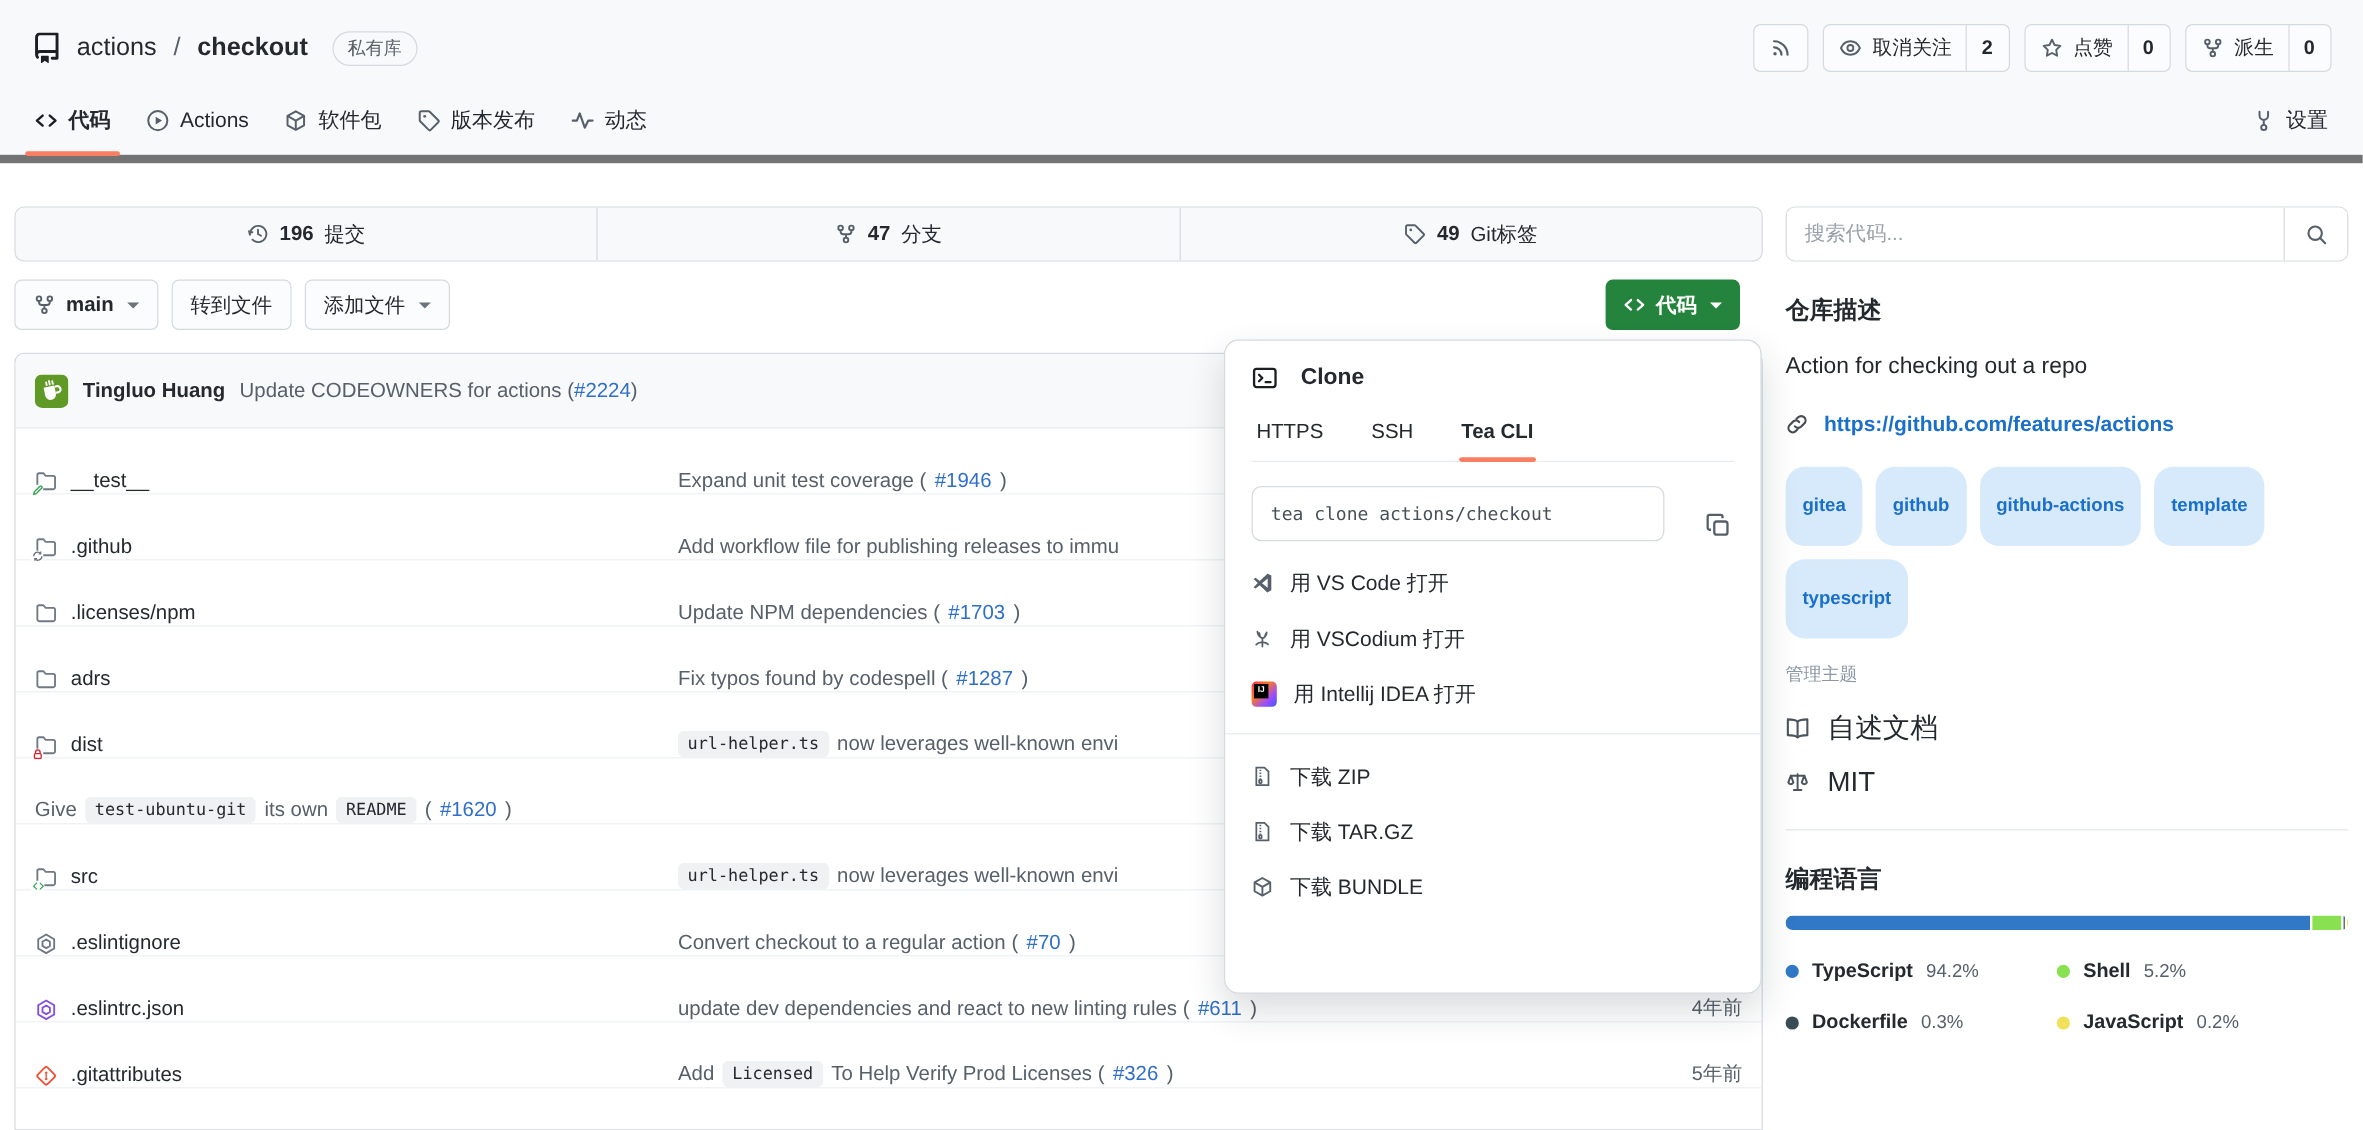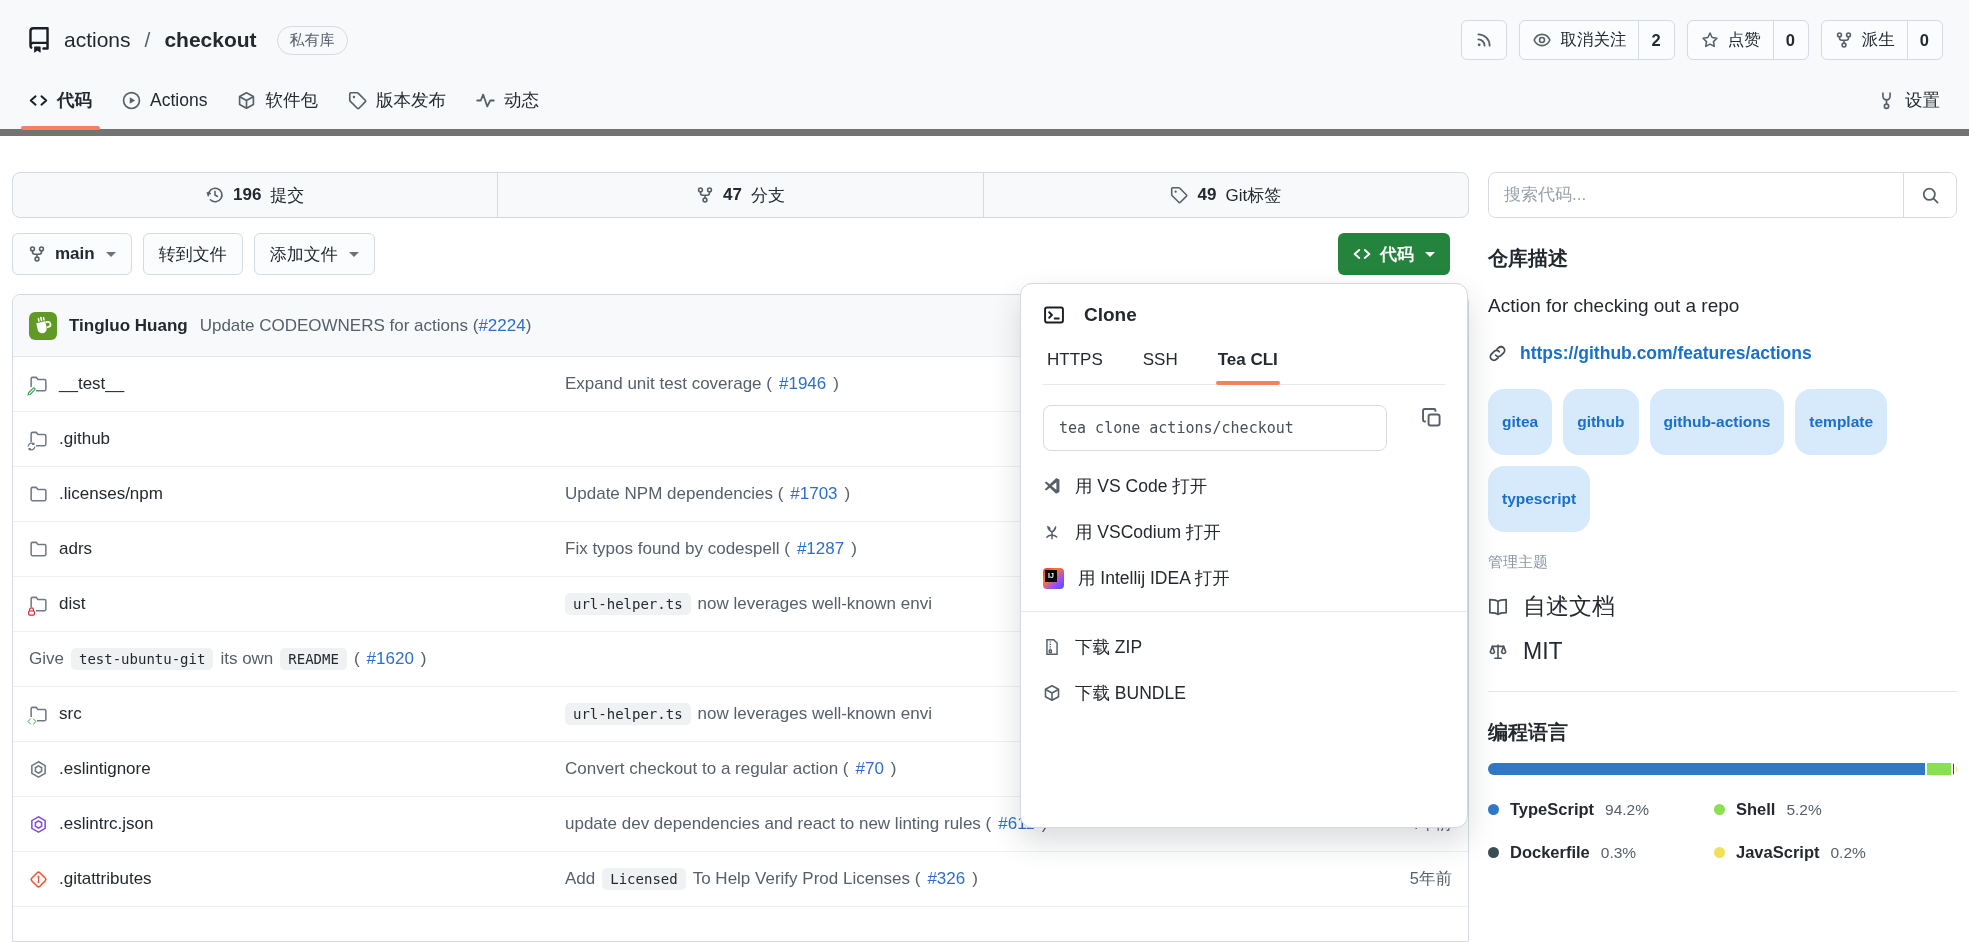--- a/index.html
+++ b/index.html
@@ -59,41 +59,41 @@
   .btn-green{margin-left:auto;display:inline-flex;align-items:center;gap:9px;background:var(--green);color:#fff;border:none;border-radius:6px;height:42px;padding:0 15px;font-size:17px;font-weight:600;cursor:pointer}
   .btn-green .ic{color:#fff}
 
   
   .filetable{margin-top:19px;border:1px solid var(--border);border-radius:8px 8px 0 0;background:#fff;flex:1;overflow:hidden}
   .commit-row{display:flex;align-items:center;gap:12px;height:62px;padding:0 16px;background:#f8f9fa;border-bottom:1px solid var(--border-soft);font-size:17px}
   .avatar svg{width:28px;height:28px}
   .commit-author{font-weight:700;color:var(--txt);text-decoration:none}
   .commit-msg{color:var(--muted)}
   .ilink{color:var(--link);text-decoration:none;cursor:pointer}
-  .frow{display:flex;align-items:center;height:55px;padding:0 16px;border-bottom:1px solid #edf0f3;font-size:17px}
+  .frow{display:flex;align-items:flex-end;height:55px;padding:0 16px;border-bottom:1px solid #edf0f3;font-size:17px}
   .fname{display:flex;align-items:center;gap:11px;width:536px;flex:none}
   .fname a{color:var(--txt);text-decoration:none;cursor:pointer}
   .fwrap{position:relative;display:inline-flex}
   .fwrap svg.fold{width:19px;height:19px}
   .fbadge{position:absolute;left:-3px;bottom:-3px;background:#fff;border-radius:3px;display:inline-flex;padding:0.5px}
   .fmsg{flex:1;min-width:0;display:flex;align-items:center;gap:7px;color:var(--muted);white-space:nowrap;overflow:hidden}
   .fmsg .mtext{color:var(--muted)}
   .chip{background:var(--chipbg);border-radius:5px;padding:3px 8px;font-family:"DejaVu Sans Mono","Liberation Mono",monospace;font-size:14px;color:var(--txt)}
   .fage{width:118px;flex:none;text-align:right;color:var(--muted);font-size:16.5px}
 
   
   .clone-panel{position:absolute;left:1020px;top:283px;width:448px;height:545px;background:#fff;border:1px solid var(--border);border-radius:12px;box-shadow:0 14px 30px rgba(25,35,45,.16);z-index:10;padding:20px 22px}
   .clone-head{display:flex;align-items:center;gap:19px;font-size:19px;font-weight:600}
   .clone-head .ic{color:#1b1f24}
   .clone-head .ic svg{width:22px;height:22px}
   .ctabs{display:flex;gap:36px;margin-top:24px;border-bottom:1px solid var(--border-soft);padding:0 2px}
   .ctab{padding:0 2px 14px 2px;font-size:17px;position:relative;cursor:pointer;color:var(--txt)}
   .ctab.active{font-weight:700}
   .ctab.active::after{content:"";position:absolute;left:0;right:0;bottom:-1px;height:4px;border-radius:2px;background:var(--accent)}
-  .clone-inrow{display:flex;align-items:flex-start;gap:32px;margin-top:20px}
+  .clone-inrow{display:flex;align-items:flex-end;gap:32px;margin-top:20px}
   .cmd{flex:1;border:1px solid var(--border);border-radius:8px;height:46px;display:flex;align-items:center;padding:0 15px;font-family:"DejaVu Sans Mono","Liberation Mono",monospace;font-size:15px;color:#474f58;background:#fff}
   .copy-btn{background:none;border:none;cursor:pointer;padding:2px}
   .copy-btn svg{width:22px;height:22px}
   .clist{margin-top:12px}
   .citem{display:flex;align-items:center;gap:14px;height:46px;font-size:17.5px;cursor:pointer}
   .cdivider{height:1px;background:var(--border-soft);margin:10px -22px}
   .idea-ic{width:21px;height:21px;border-radius:4px;background:linear-gradient(135deg,#fe2857 0%,#ff7a1a 35%,#9e4cfb 70%,#3d5afe 100%);display:flex;align-items:flex-start;justify-content:flex-start;padding:2px}
   .idea-ic b{background:#000;color:#fff;font-size:7px;width:12px;height:12px;display:flex;align-items:center;justify-content:center;font-weight:700}
 
   
@@ -367,20 +367,23 @@
                   <span class="fbadge">
                     <svg width="9" height="9" viewBox="0 0 8 8" fill="none" stroke="#6a737d" stroke-width="1">
                       <path d="M1 4a3 3 0 0 1 5.2-2M7 4a3 3 0 0 1-5.2 2"></path>
                       <path d="M6.2.6v1.6H4.6M1.8 7.4V5.8h1.6" stroke-width=".9"></path>
                     </svg>
                   </span>
                 </span>
               </span>
               <a href="#">.github</a>
             </span>
+            <span class="fmsg">
+              <span class="mtext">Add workflow file for publishing releases to immu</span>
+            </span>
             <span class="fage"></span>
           </div>
 
           <div class="frow">
             <span class="fname">
               <span class="ic">
                 <span class="fwrap">
                   <svg class="fold" width="19" height="19" viewBox="0 0 16 16" fill="none" stroke="#707a85" stroke-width="1.3">
                     <path d="M1.8 3.2A1.2 1.2 0 0 1 3 2h3l1.6 1.8H13A1.2 1.2 0 0 1 14.2 5v7A1.2 1.2 0 0 1 13 13.2H3A1.2 1.2 0 0 1 1.8 12Z"></path>
                   </svg>
@@ -706,20 +709,30 @@
         <span class="ic">
           <svg width="18" height="18" viewBox="0 0 16 16" fill="none" stroke="currentColor" stroke-width="1.3">
             <path d="M3.5 1.5h6l3 3v10h-9Z"></path>
             <path d="M6.5 3v1M6.5 5.2v1M6.5 7.4v1M6.5 9.4v.6"></path>
             <rect x="5.6" y="10.6" width="1.8" height="2.4" rx="0.4"></rect>
           </svg>
         </span>
         <span>下载 ZIP</span>
       </div>
 
+      <div class="citem">
+        <span class="ic">
+          <svg width="18" height="18" viewBox="0 0 16 16" fill="none" stroke="currentColor" stroke-width="1.3">
+            <path d="M3.5 1.5h6l3 3v10h-9Z"></path>
+            <path d="M6.5 3v1M6.5 5.2v1M6.5 7.4v1M6.5 9.4v.6"></path>
+            <rect x="5.6" y="10.6" width="1.8" height="2.4" rx="0.4"></rect>
+          </svg>
+        </span>
+        <span>下载 TAR.GZ</span>
+      </div>
 
       <div class="citem">
         <span class="ic">
           <svg width="18" height="18" viewBox="0 0 16 16" fill="none" stroke="currentColor" stroke-width="1.4" stroke-linejoin="round">
             <path d="m8 1.5 5.8 3.2v6.6L8 14.5l-5.8-3.2V4.7Z"></path>
             <path d="M2.4 4.9 8 8l5.6-3.1M8 8v6.3"></path>
           </svg>
         </span>
         <span>下载 BUNDLE</span>
       </div>

